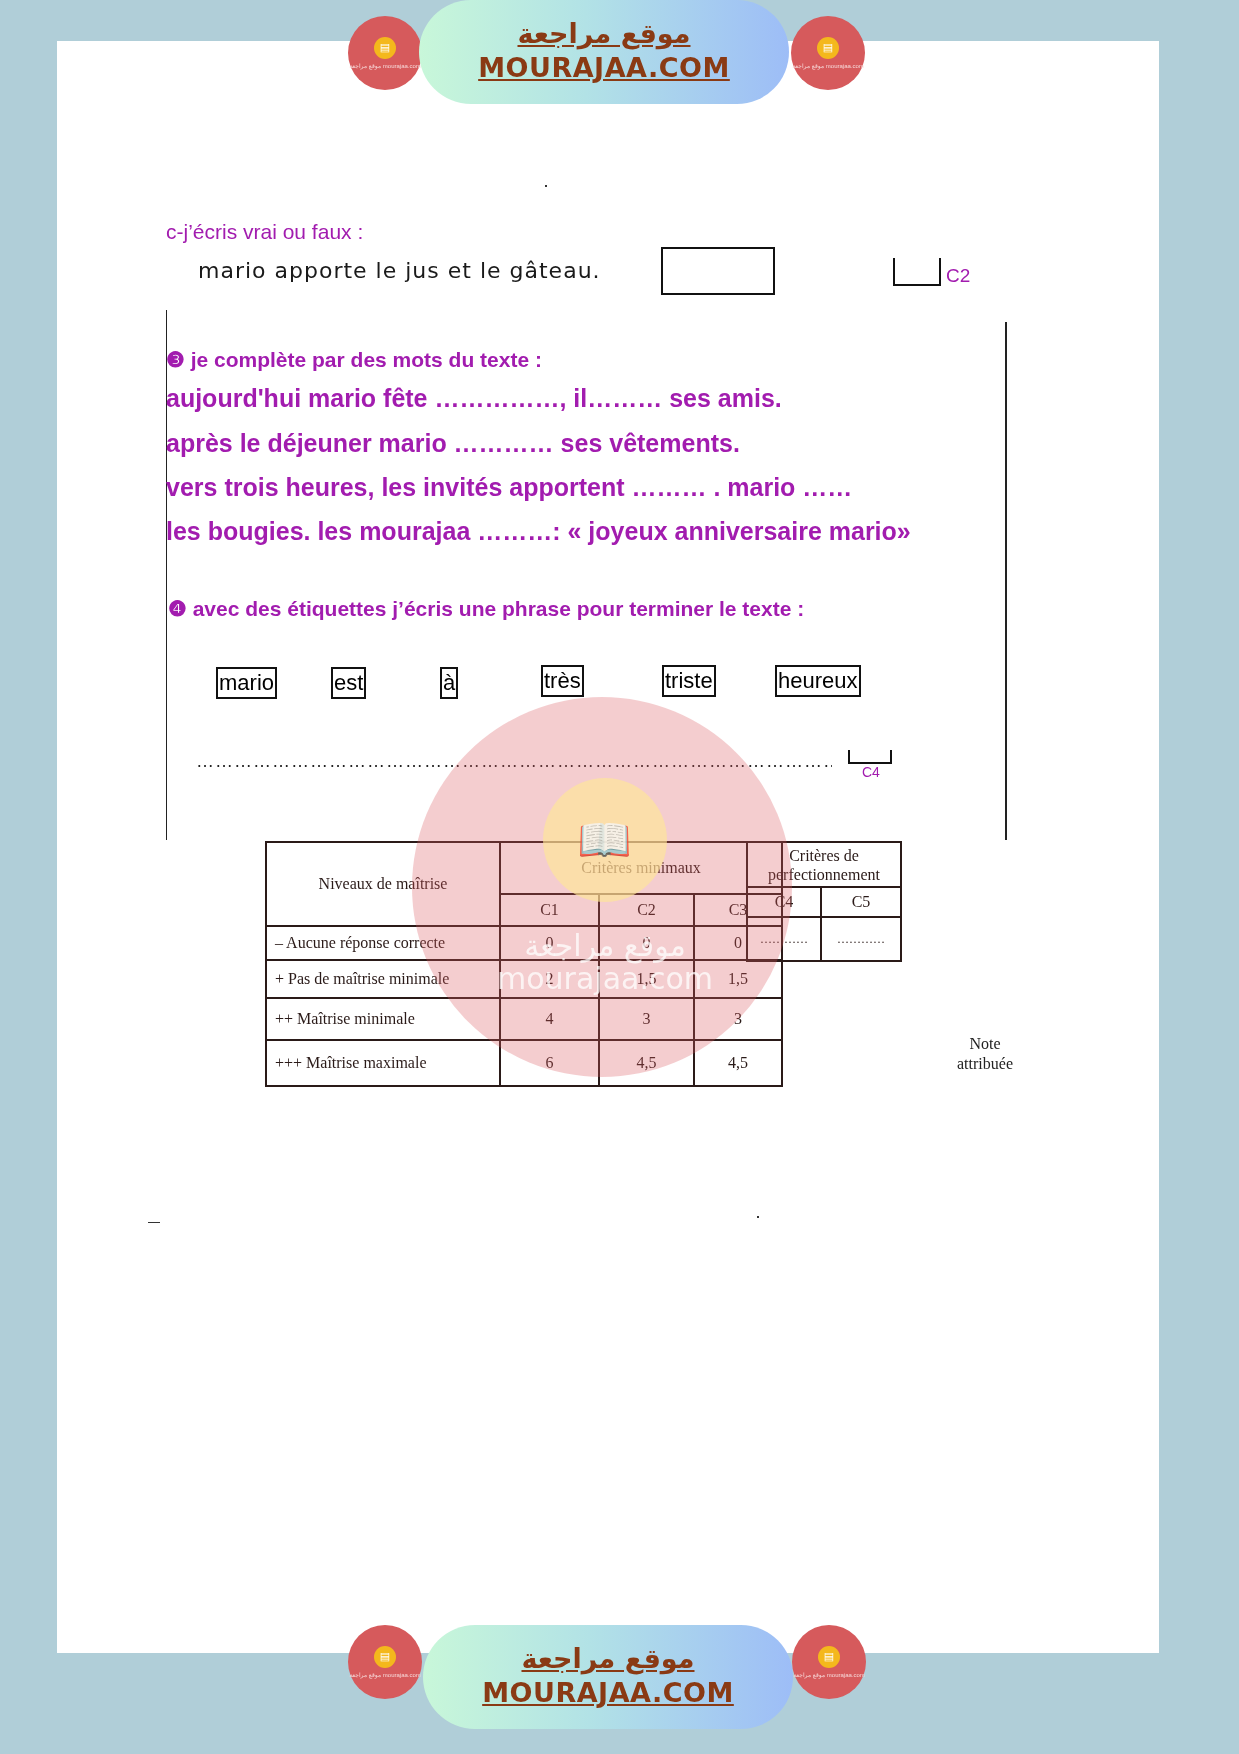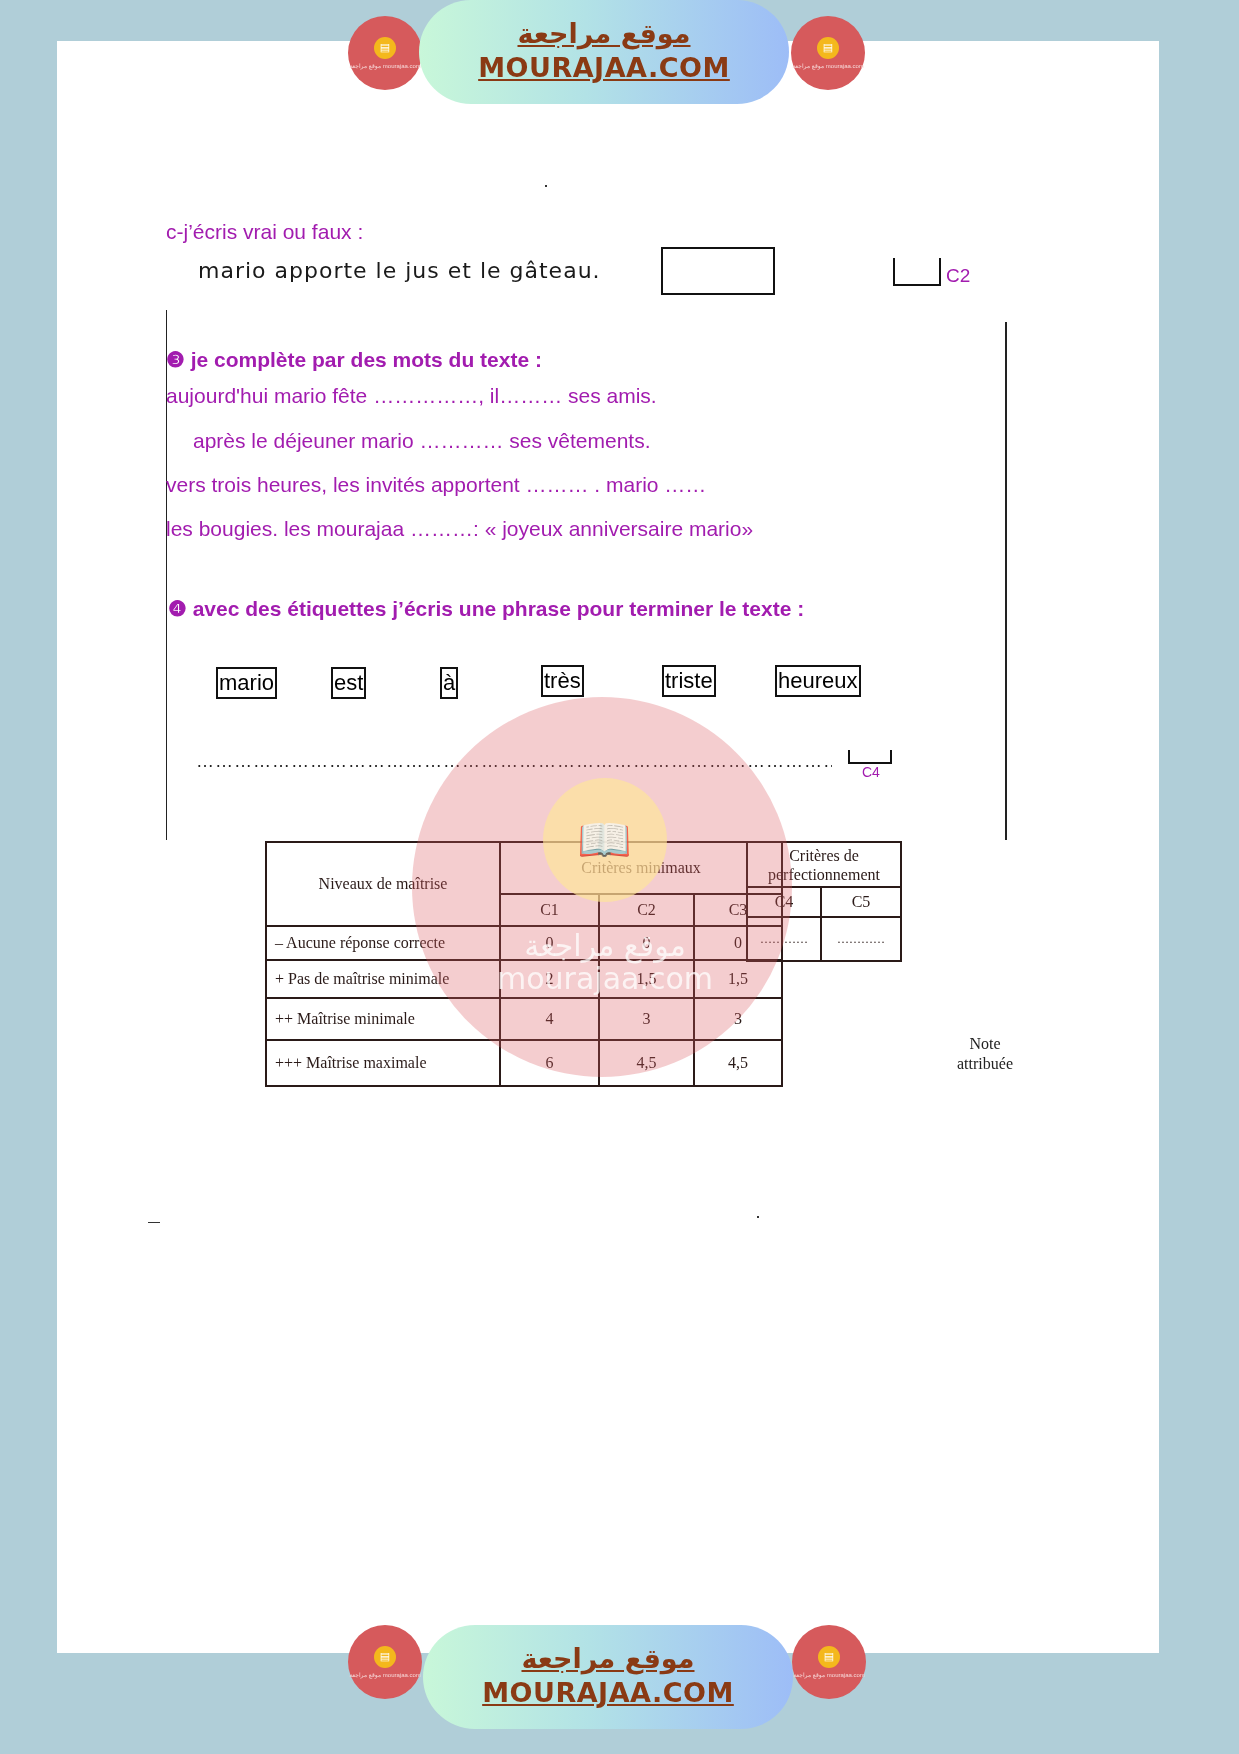--- a/index.html
+++ b/index.html
@@ -27,21 +27,21 @@
   }
   .badge .book {
     width: 22px; height: 22px; border-radius: 50%; background: #f4b81c;
     display: flex; align-items: center; justify-content: center; font-size: 11px; color: #fff;
   }
   .badge .cap { font-size: 6px; color: #f7d9d9; margin-top: 4px; line-height: 7px; text-align: center; }
 
   
   .doc { position: absolute; color: #a21caf; }
   .heading { font-size: 21px; font-weight: bold; }
-  .line { font-size: 21px; }
+  .line { font-size: 25px; font-weight: bold; }
   .hand { font-family: "DejaVu Sans", sans-serif; font-size: 22px; letter-spacing: 1px; color:#1a1a1a; }
   .answer-box { position: absolute; border: 2px solid #111; background: #fff; }
   .mark-box {
     position: absolute; border-left: 2px solid #111; border-right: 2px solid #111; border-bottom: 2px solid #111;
   }
   .vline { position: absolute; width: 2px; background: #222; }
   .label-tile {
     position: absolute; border: 2px solid #111; font-size: 22px; padding: 0 1px; line-height: 28px; background: #fff;
   }
   .dots { position: absolute; font-size: 18px; letter-spacing: 1px; overflow: hidden; white-space: nowrap; color:#222; }
@@ -97,21 +97,21 @@
   <span></span>
 </div>
 <div class="mark-box" style="left:893px; top:258px; width:44px; height:26px;"></div>
 <div class="doc" style="left:946px; top:265px; font-size:19px;">C2</div>
 
 <div class="vline" style="left:166px; top:310px; height:530px; width:1px;"></div>
 <div class="vline" style="left:1005px; top:322px; height:518px;"></div>
 
 <div class="doc heading" style="left:166px; top:348px;">❸ je complète par des mots du texte :</div>
 <div class="doc line" style="left:166px; top:384px;">aujourd'hui mario fête ……………, il……… ses amis.</div>
-<div class="doc line" style="left:166px; top:429px;padding-left:27px;">après le déjeuner mario ………… ses vêtements.</div>
+<div class="doc line" style="left:166px; top:429px;">après le déjeuner mario ………… ses vêtements.</div>
 <div class="doc line" style="left:166px; top:473px;">vers trois heures, les invités apportent ……… . mario ……</div>
 <div class="doc line" style="left:166px; top:517px;">les bougies. les mourajaa ………: « joyeux anniversaire mario»</div>
 
 <div class="doc heading" style="left:168px; top:597px;">❹ avec des étiquettes j’écris une phrase pour terminer le texte :</div>
 <div class="label-tile" style="left:216px; top:667px;">mario</div>
 <div class="label-tile" style="left:331px; top:667px;">est</div>
 <div class="label-tile" style="left:440px; top:667px;">à</div>
 <div class="label-tile" style="left:541px; top:665px;">très</div>
 <div class="label-tile" style="left:662px; top:665px;">triste</div>
 <div class="label-tile" style="left:775px; top:665px;">heureux</div>

